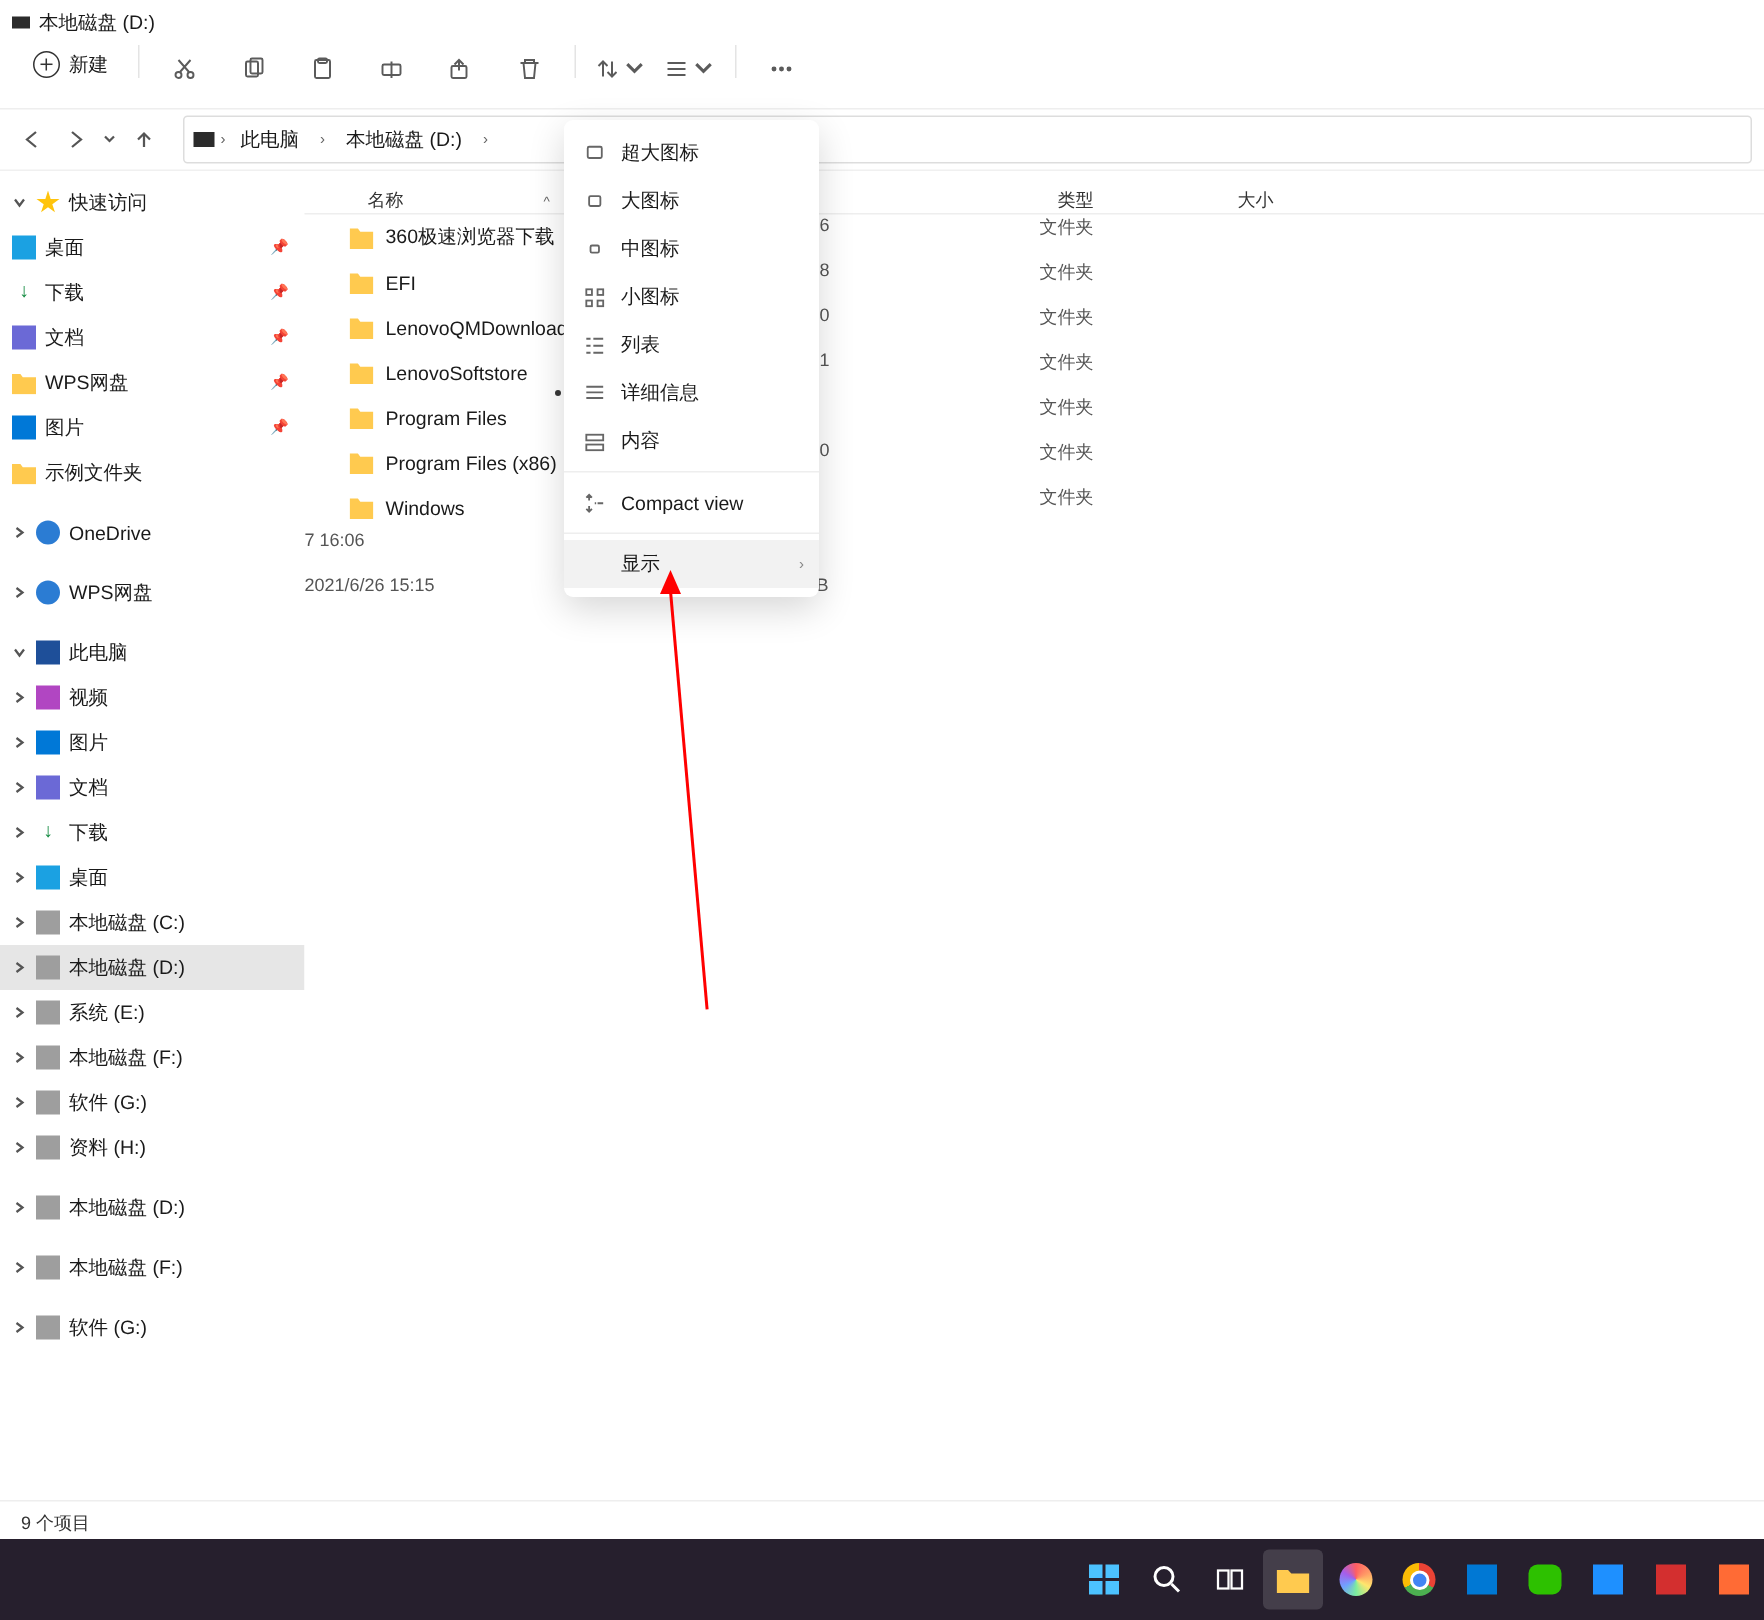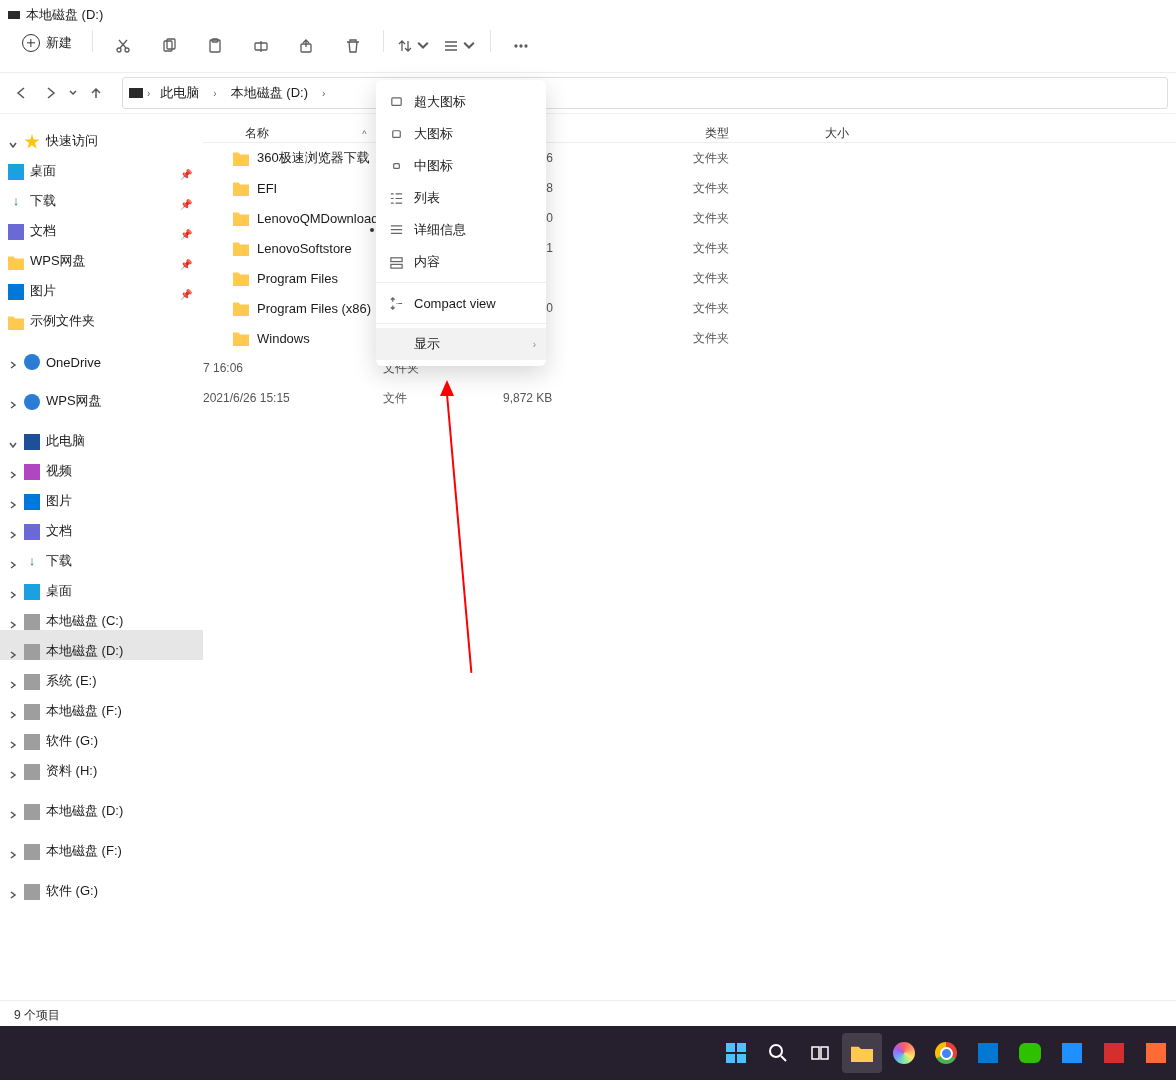--- a/index.html
+++ b/index.html
@@ -18,21 +18,21 @@
 .addr-row{height:40px;display:flex;align-items:center;padding:0 8px;border-bottom:1px solid #f0f0f0}
 .nav-ico{width:28px;height:28px;display:flex;align-items:center;justify-content:center;color:#555;border-radius:4px}
 .nav-ico svg{width:14px;height:14px;stroke:#555;fill:none;stroke-width:1.5}
 .addr{flex:1;height:30px;border:1px solid #ddd;border-radius:3px;margin-left:12px;display:flex;align-items:center;padding:0 6px;gap:4px}
 .drive-ico{width:14px;height:10px;background:#2b2b2b;display:inline-block}
 .bc{display:flex;align-items:center;gap:2px}
 .bc span{padding:2px 6px}
 .chevr{display:inline-block;font-size:10px;color:#666}
 .body{display:flex;height:calc(1080px - 30px - 42px - 40px - 28px - 54px)}
 .sidebar{width:203px;overflow-y:auto;padding-top:6px}
-.side-item{height:30px;display:flex;align-items:flex-end;padding-left:8px;gap:6px;position:relative}
+.side-item{height:30px;display:flex;align-items:center;padding-left:8px;gap:6px;position:relative}
 .side-item.sel{background:#e6e6e6}
 .side-item.l2{}
 .pin{position:absolute;right:10px;color:#888;font-size:10px}
 .chev{width:10px;height:10px;stroke:#555;fill:none;stroke-width:1.5;transform-origin:center}
 .chev.down{transform:rotate(90deg)}
 .ic{width:16px;height:16px;display:inline-block}
 .ic.star{background:#ffc40d;clip-path:polygon(50% 0,61% 35%,98% 35%,68% 57%,79% 91%,50% 70%,21% 91%,32% 57%,2% 35%,39% 35%)}
 .ic.folder{background:#ffca4f;clip-path:polygon(0 15%,35% 15%,45% 28%,100% 28%,100% 100%,0 100%)}
 .ic.desktop{background:#1ba1e2}
 .ic.dl{color:#10893e;font-weight:bold;text-align:center;line-height:14px}
@@ -42,21 +42,21 @@
 .ic.pc{background:#1e4f99}
 .ic.vid{background:#b146c2}
 .ic.music{background:#e3008c;border-radius:50%}
 .ic.drive{background:#9e9e9e}
 .content{flex:1;position:relative}
 .cols{height:28px;display:flex;align-items:flex-end;border-bottom:1px solid #eee;font-size:12px;color:#333}
 .col-name{width:280px;padding-left:42px}
 .col-date{width:180px}
 .col-type{width:120px}
 .col-size{width:100px}
-.row{height:30px;display:flex;align-items:center}
+.row{height:30px;display:flex;}
 .row .col-name{display:flex;align-items:center;gap:8px;padding-left:30px}
 .row .col-date,.row .col-type,.row .col-size{font-size:12px;color:#555}
 .fileic{width:16px;height:16px;border:1px solid #999;border-radius:1px}
 .ctx{position:absolute;left:370px;top:72px;width:170px;background:#fff;box-shadow:0 8px 24px rgba(0,0,0,.16);border-radius:6px;padding:6px 0;z-index:10}
 .ctx-item{height:32px;display:flex;align-items:center;gap:10px;padding:0 12px;position:relative}
 .ctx-item.hi{background:#f2f2f2}
 .ctx-sep{height:1px;background:#eee;margin:4px 0}
 .ctx-ico{width:16px;height:16px;display:flex;align-items:center;justify-content:center;color:#666}
 .ctx-ico svg{width:15px;height:15px;stroke:#666;fill:none;stroke-width:1.3}
 .dot{position:absolute;left:-6px;width:4px;height:4px;border-radius:50%;background:#333}
@@ -451,20 +451,31 @@
           <span class="ctx-ico">
             <svg viewBox="0 0 16 16">
               <rect x="5" y="5" width="6" height="5" rx="1"></rect>
             </svg>
           </span>
           <span>中图标</span>
         </div>
       <div class="ctx-item">
           <span class="ctx-ico">
             <svg viewBox="0 0 16 16">
+              <rect x="2" y="2" width="4" height="4"></rect>
+              <rect x="10" y="2" width="4" height="4"></rect>
+              <rect x="2" y="10" width="4" height="4"></rect>
+              <rect x="10" y="10" width="4" height="4"></rect>
+            </svg>
+          </span>
+          <span>小图标</span>
+        </div>
+      <div class="ctx-item">
+          <span class="ctx-ico">
+            <svg viewBox="0 0 16 16">
               <path d="M2 3h3 M7 3h7 M2 8h3 M7 8h7 M2 13h3 M7 13h7"></path>
             </svg>
           </span>
           <span>列表</span>
         </div>
       <div class="ctx-item">
           <span class="dot"></span>
           <span class="ctx-ico">
             <svg viewBox="0 0 16 16">
               <path d="M2 3h12 M2 7h12 M2 11h12"></path>

